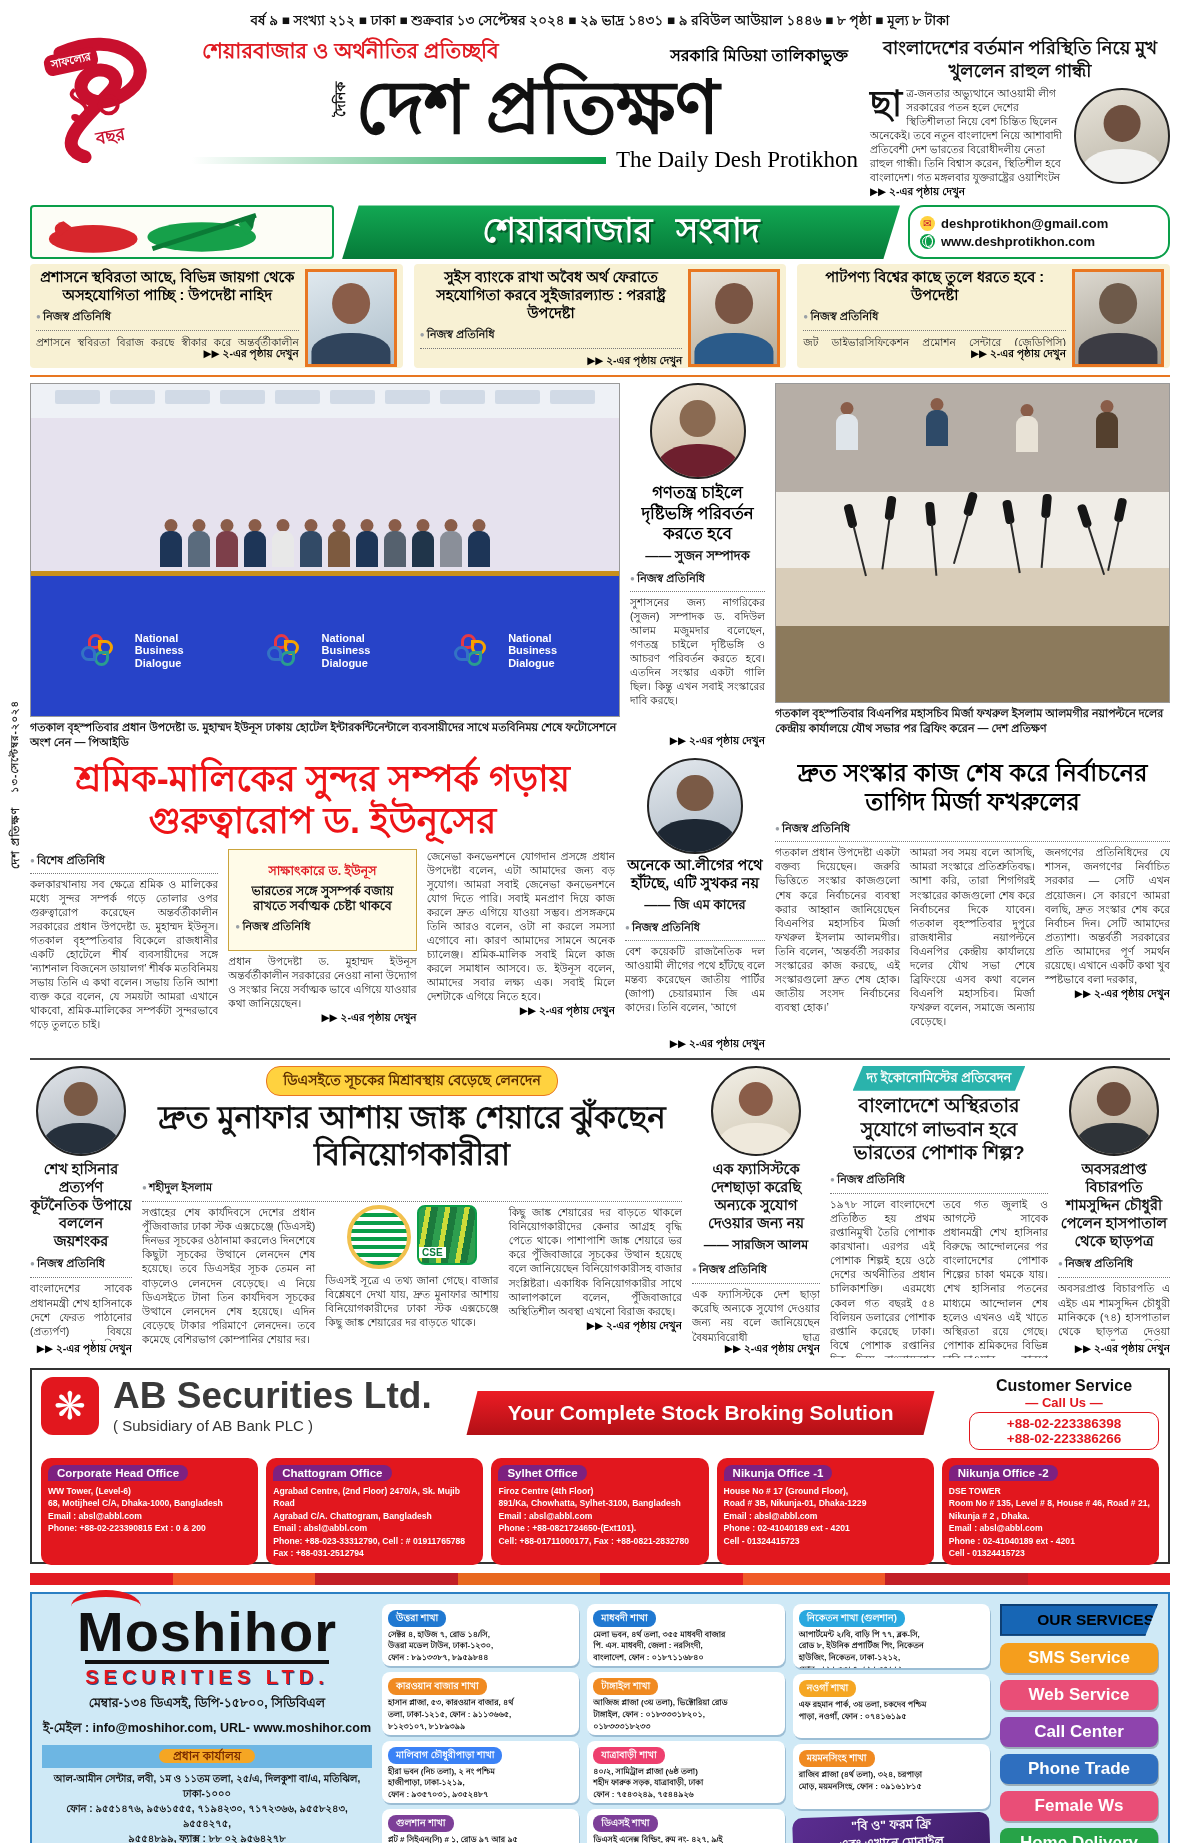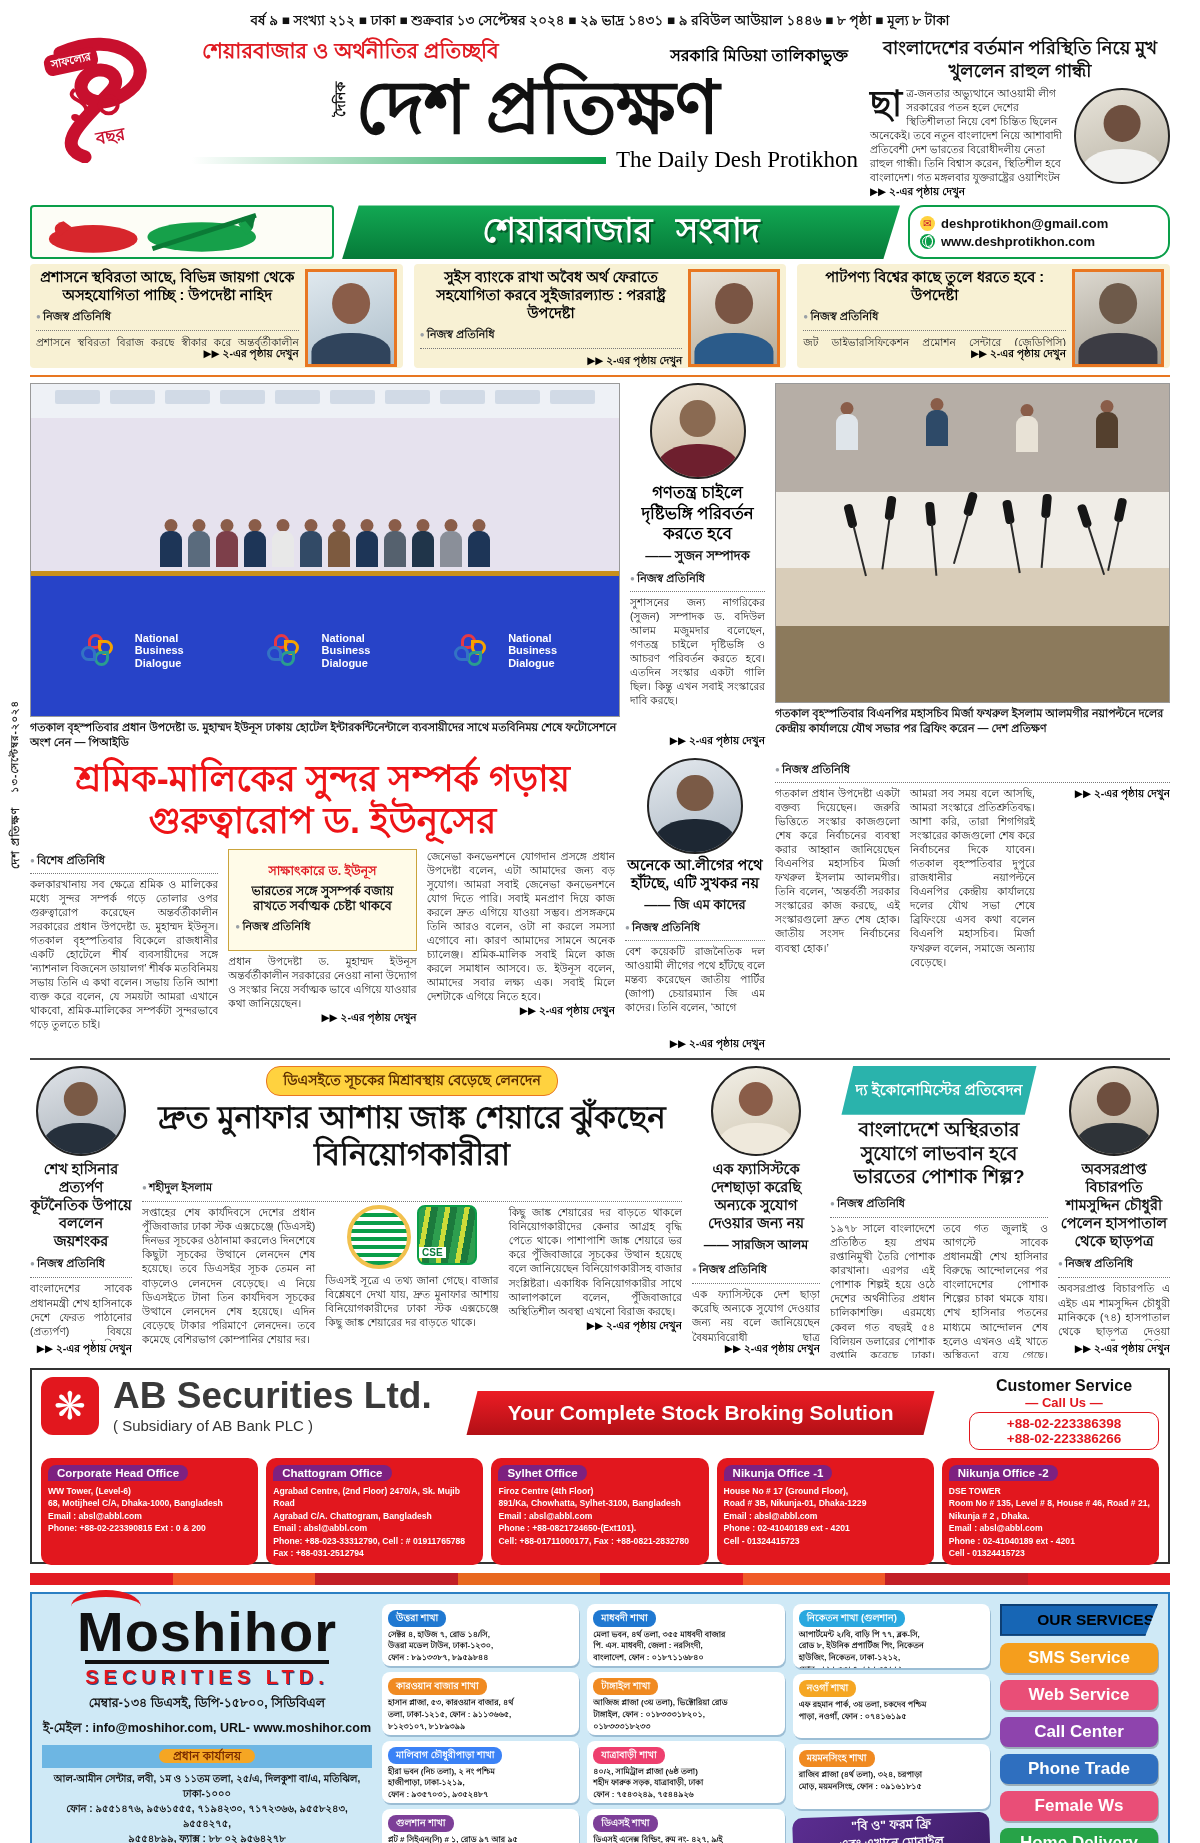--- a/index.html
+++ b/index.html
@@ -102,21 +102,21 @@
   .fakh h3{font-size:24px;margin:0 0 4px}
   .fakh-cols{display:flex;gap:10px;height:200px;overflow:hidden}
   .fakh-cols>div{flex:1;min-width:0}
   
   .bottom-band{display:grid;grid-template-columns:102px 540px 128px 218px 112px;gap:10px;border-top:2px solid #444;margin-top:8px;padding-top:6px;height:292px}
   .bcol{min-width:0;overflow:hidden;display:flex;flex-direction:column}
   .bcol .portrait{width:86px;height:86px;margin:0 auto;flex:none}
   .bcol h4{font-size:14.5px;margin:4px 0 2px;text-align:center;line-height:1.25}
   .kicker-y{background:#ffd23f;border:1.5px solid #e87722;border-radius:14px;padding:2px 16px;
       font-weight:700;color:#5b2c00;font-size:14px;display:inline-block}
-  .kicker-t{background:#2ab3ac;color:#fff;font-weight:700;font-size:15px;padding:12px 14px;display:inline-block;
+  .kicker-t{background:#2ab3ac;color:#fff;font-weight:700;font-size:13px;padding:2px 14px;display:inline-block;
       clip-path:polygon(6% 0,100% 0,94% 100%,0 100%)}
   .junk-head{font-size:31px;font-weight:900;text-align:center;line-height:1.2;margin:3px 0}
   .junk-cols{display:flex;gap:10px;flex:1;overflow:hidden}
   .junk-cols>div{flex:1;min-width:0}
   .logos{display:flex;gap:6px;justify-content:center;margin-bottom:4px}
   .dse-logo{width:56px;height:56px;border-radius:50%;border:4px solid #f2c14e;background:
       repeating-linear-gradient(0deg,#0a9e49 0 4px,#fff 4px 8px),
       repeating-linear-gradient(90deg,rgba(10,158,73,.55) 0 4px,rgba(255,255,255,.5) 4px 8px)}
   .cse-logo{width:56px;height:56px;border-radius:8px;border:2px solid #0a9e49;
       background:repeating-linear-gradient(100deg,#2e9e4f 0 7px,#cddc39 7px 12px,#1c7a3d 12px 19px);
@@ -403,26 +403,28 @@
         <div class="portrait round" style="--bg1:#e4e9ee;--bg2:#aab6c2;--skin:#7a5a46;--shirt:#1d2733"></div>
         <h3 class="hl" style="font-size:14.5px">অনেকে আ.লীগের পথে হাঁটছে, এটি সুখকর নয়</h3>
         <div class="attr">—— জি এম কাদের</div>
         <div class="byline">নিজস্ব প্রতিনিধি</div>
         <div class="dotsep"></div>
         <div class="art-body" style="height:92px;overflow:hidden">বেশ কয়েকটি রাজনৈতিক দল আওয়ামী লীগের পথে হাঁটছে বলে মন্তব্য করেছেন জাতীয় পার্টির (জাপা) চেয়ারম্যান জি এম কাদের। তিনি বলেন, ‘আগে</div>
         <div class="more">▶▶ ২-এর পৃষ্ঠায় দেখুন</div>
       </div>
 
       <div class="fakh">
+        <h3 class="hl fakh-head" style="font-size:24px">দ্রুত সংস্কার কাজ শেষ করে নির্বাচনের তাগিদ মির্জা ফখরুলের</h3>
         <div class="byline">নিজস্ব প্রতিনিধি</div>
         <div class="dotsep"></div>
         <div class="fakh-cols">
           <div class="art-body">গতকাল প্রধান উপদেষ্টা একটা বক্তব্য দিয়েছেন। জরুরি ভিত্তিতে সংস্কার কাজগুলো শেষ করে নির্বাচনের ব্যবস্থা করার আহ্বান জানিয়েছেন বিএনপির মহাসচিব মির্জা ফখরুল ইসলাম আলমগীর। তিনি বলেন, ‘অন্তর্বর্তী সরকার সংস্কারের কাজ করছে, এই সংস্কারগুলো দ্রুত শেষ হোক। জাতীয় সংসদ নির্বাচনের ব্যবস্থা হোক।’</div>
           <div class="art-body">আমরা সব সময় বলে আসছি, আমরা সংস্কারে প্রতিশ্রুতিবদ্ধ। আশা করি, তারা শিগগিরই সংস্কারের কাজগুলো শেষ করে নির্বাচনের দিকে যাবেন। গতকাল বৃহস্পতিবার দুপুরে রাজধানীর নয়াপল্টনে বিএনপির কেন্দ্রীয় কার্যালয়ে দলের যৌথ সভা শেষে ব্রিফিংয়ে এসব কথা বলেন বিএনপি মহাসচিব। মির্জা ফখরুল বলেন, সমাজে অন্যায় বেড়েছে।</div>
           <div>
+            <div class="art-body">জনগণের প্রতিনিধিদের যে শাসন, জনগণের নির্বাচিত সরকার — সেটি এখন প্রয়োজন। সে কারণে আমরা বলছি, দ্রুত সংস্কার শেষ করে নির্বাচন দিন। সেটি আমাদের প্রত্যাশা। অন্তর্বর্তী সরকারের প্রতি আমাদের পূর্ণ সমর্থন রয়েছে। এখানে একটি কথা খুব স্পষ্টভাবে বলা দরকার,</div>
             <div class="more">▶▶ ২-এর পৃষ্ঠায় দেখুন</div>
           </div>
         </div>
       </div>
     </div>
 
     <div class="bottom-band">
       <div class="bcol">
         <div class="portrait round" style="--bg1:#dfe3e8;--bg2:#a8b0b8;--skin:#7a5a46;--shirt:#26303c"></div>
         <h4>শেখ হাসিনার প্রত্যর্পণ কূটনৈতিক উপায়ে বললেন জয়শংকর</h4>

